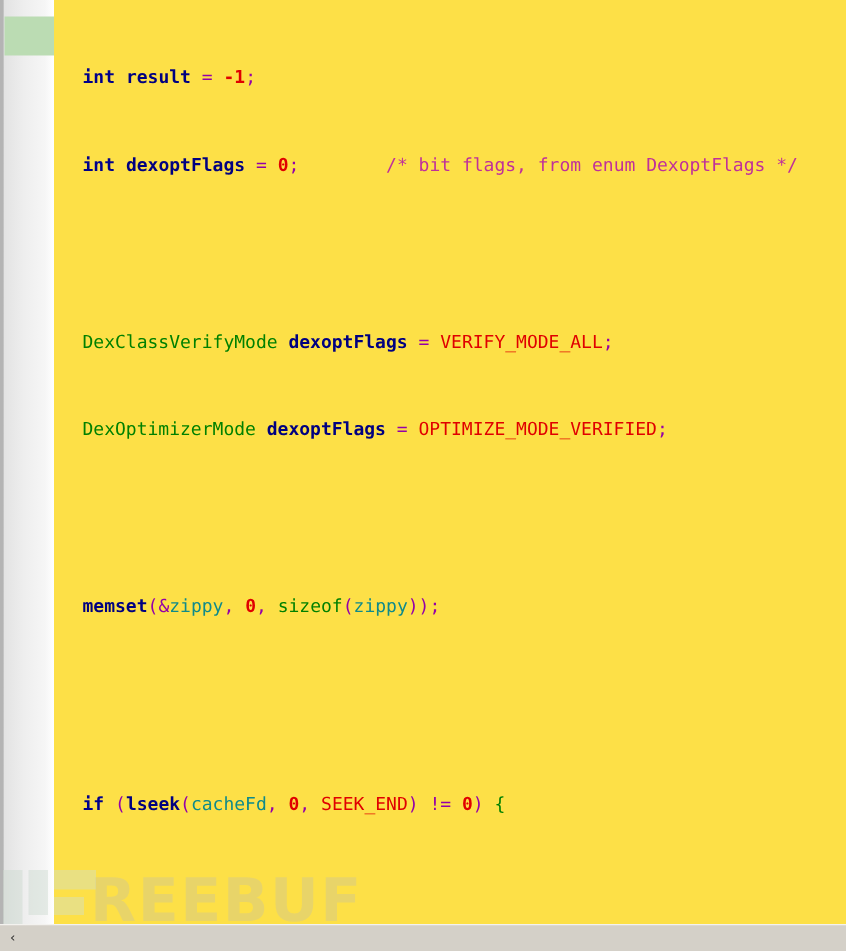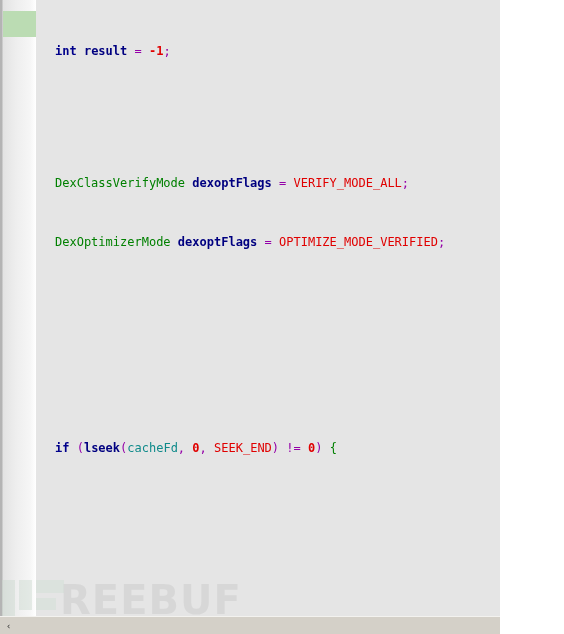--- a/index.html
+++ b/index.html
@@ -7,24 +7,24 @@
     margin: 0;
     padding: 0;
     background: #ffffff;
   }
   body {
     font-family: "DejaVu Sans Mono", "Liberation Mono", monospace;
   }
 
   #app {
     position: relative;
-    width: 500px;
+    width: 564px;
     height: 634px;
     overflow: hidden;
-    background: #e5e5e5;
+    background: #fde047;
   }
 
   
   .gutter {
     position: absolute;
     left: 0;
     top: 0;
     width: 36px;
     height: 616px;
     background: linear-gradient(to right, #b4b4b4 0px, #b4b4b4 2px, #e3e3e3 3px, #eeeeee 16px, #f6f6f6 30px, #ffffff 36px);
@@ -126,29 +126,31 @@
 
   <div class="gutter">
     <div class="gutter-change-marker"></div>
   </div>
 
   <div class="code-surface">
     <div class="code-lines">
 
       <div class="ln"><span class="t-kw">int</span> <span class="t-id">result</span> <span class="t-op">=</span> <span class="t-num">-1</span><span class="t-punct">;</span></div>
 
+      <div class="ln"><span class="t-kw">int</span> <span class="t-id">dexoptFlags</span> <span class="t-op">=</span> <span class="t-num">0</span><span class="t-punct">;</span>        <span class="t-cmt">/* bit flags, from enum DexoptFlags */</span></div>
 
       <div class="ln"> </div>
 
       <div class="ln"><span class="t-type">DexClassVerifyMode</span> <span class="t-id">dexoptFlags</span> <span class="t-op">=</span> <span class="t-const">VERIFY_MODE_ALL</span><span class="t-punct">;</span></div>
 
       <div class="ln"><span class="t-type">DexOptimizerMode</span> <span class="t-id">dexoptFlags</span> <span class="t-op">=</span> <span class="t-const">OPTIMIZE_MODE_VERIFIED</span><span class="t-punct">;</span></div>
 
       <div class="ln"> </div>
 
+      <div class="ln"><span class="t-id">memset</span><span class="t-punct">(</span><span class="t-op">&amp;</span><span class="t-var">zippy</span><span class="t-punct">,</span> <span class="t-num">0</span><span class="t-punct">,</span> <span class="t-type">sizeof</span><span class="t-punct">(</span><span class="t-var">zippy</span><span class="t-punct">));</span></div>
 
       <div class="ln"> </div>
 
 
       <div class="ln"><span class="t-kw">if</span> <span class="t-punct">(</span><span class="t-id">lseek</span><span class="t-punct">(</span><span class="t-var">cacheFd</span><span class="t-punct">,</span> <span class="t-num">0</span><span class="t-punct">,</span> <span class="t-const">SEEK_END</span><span class="t-punct">)</span> <span class="t-op">!=</span> <span class="t-num">0</span><span class="t-punct">)</span> <span class="t-brace">{</span></div>
 
       
 
       
 

